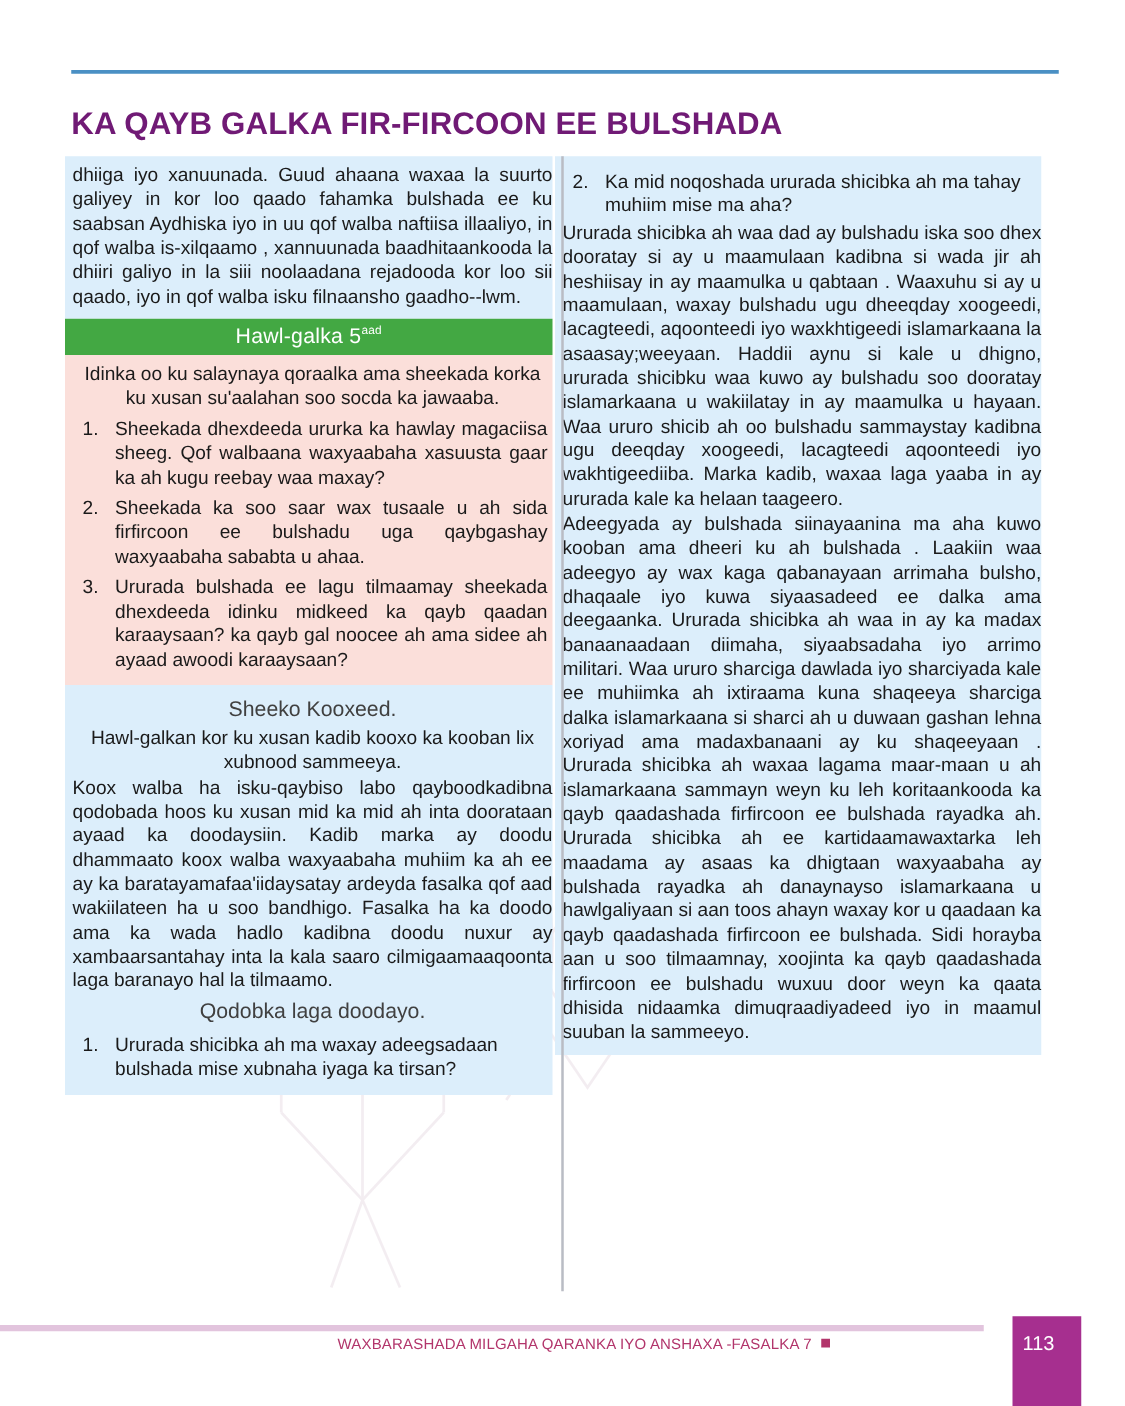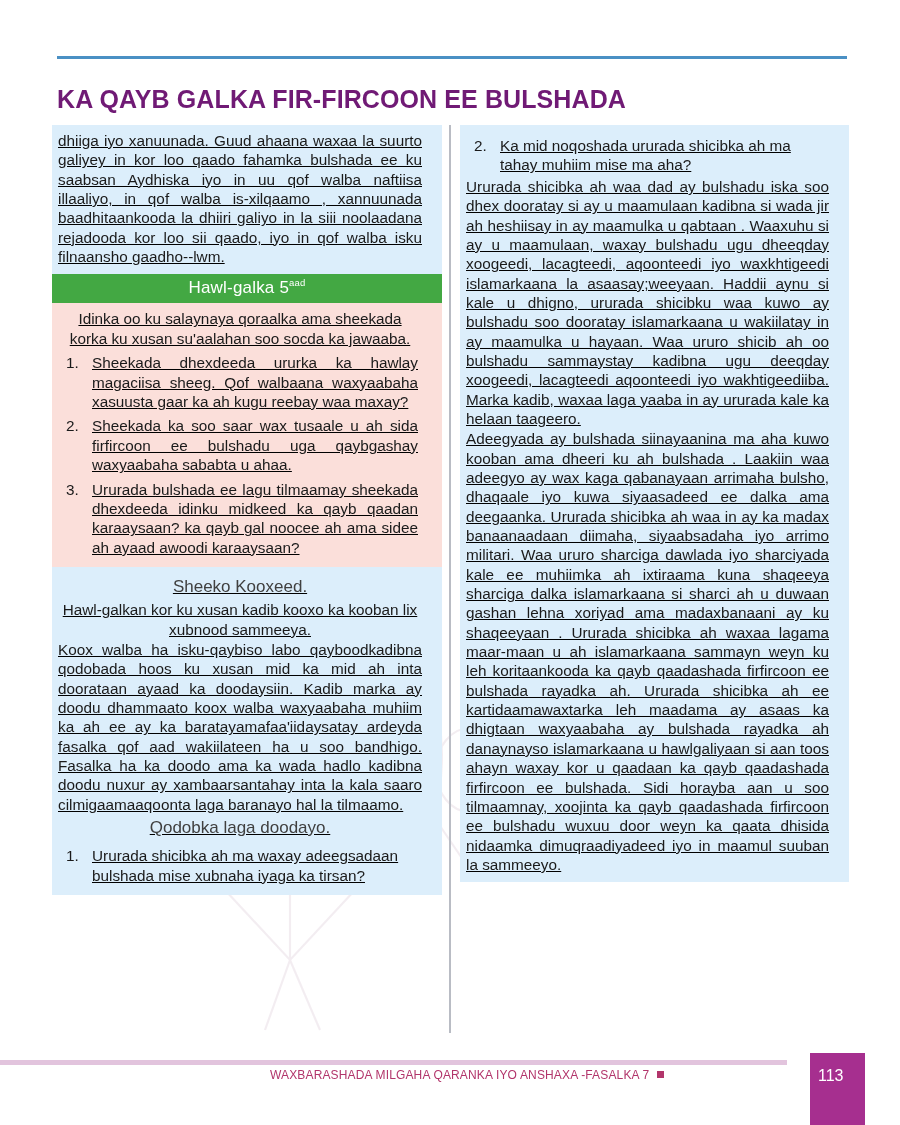--- a/index.html
+++ b/index.html
@@ -57,21 +57,21 @@
     z-index: 2;
   }
 
   
   .col {
     position: absolute;
     top: 125px;
     z-index: 2;
   }
   .col-left  { left: 52px;  width: 390px; }
-  .col-right { left: 460px; width: 389px; }
+  .col-right { left: 444px; width: 389px; }
 
   .col-divider {
     position: absolute;
     left: 449px;
     top: 125px;
     width: 2px;
     height: 908px;
     background: #b9bcc4;
     z-index: 3;
   }
@@ -81,22 +81,21 @@
     box-sizing: border-box;
     width: 100%;
   }
   .box-blue {
     background: #dceefb;
   }
   .box-pink {
     background: #fbdfda;
   }
   .pad {
-    padding: 6px 20px 8px 6px;
-    text-decoration: underline;
+    padding: 6px 0 8px 6px;
   }
 
   p.body {
     margin: 0 0 0 0;
     font-size: 15.3px;
     line-height: 1.265;
     color: #1a1a1a;
     text-align: justify;
     text-justify: inter-word;
     hyphens: none;

